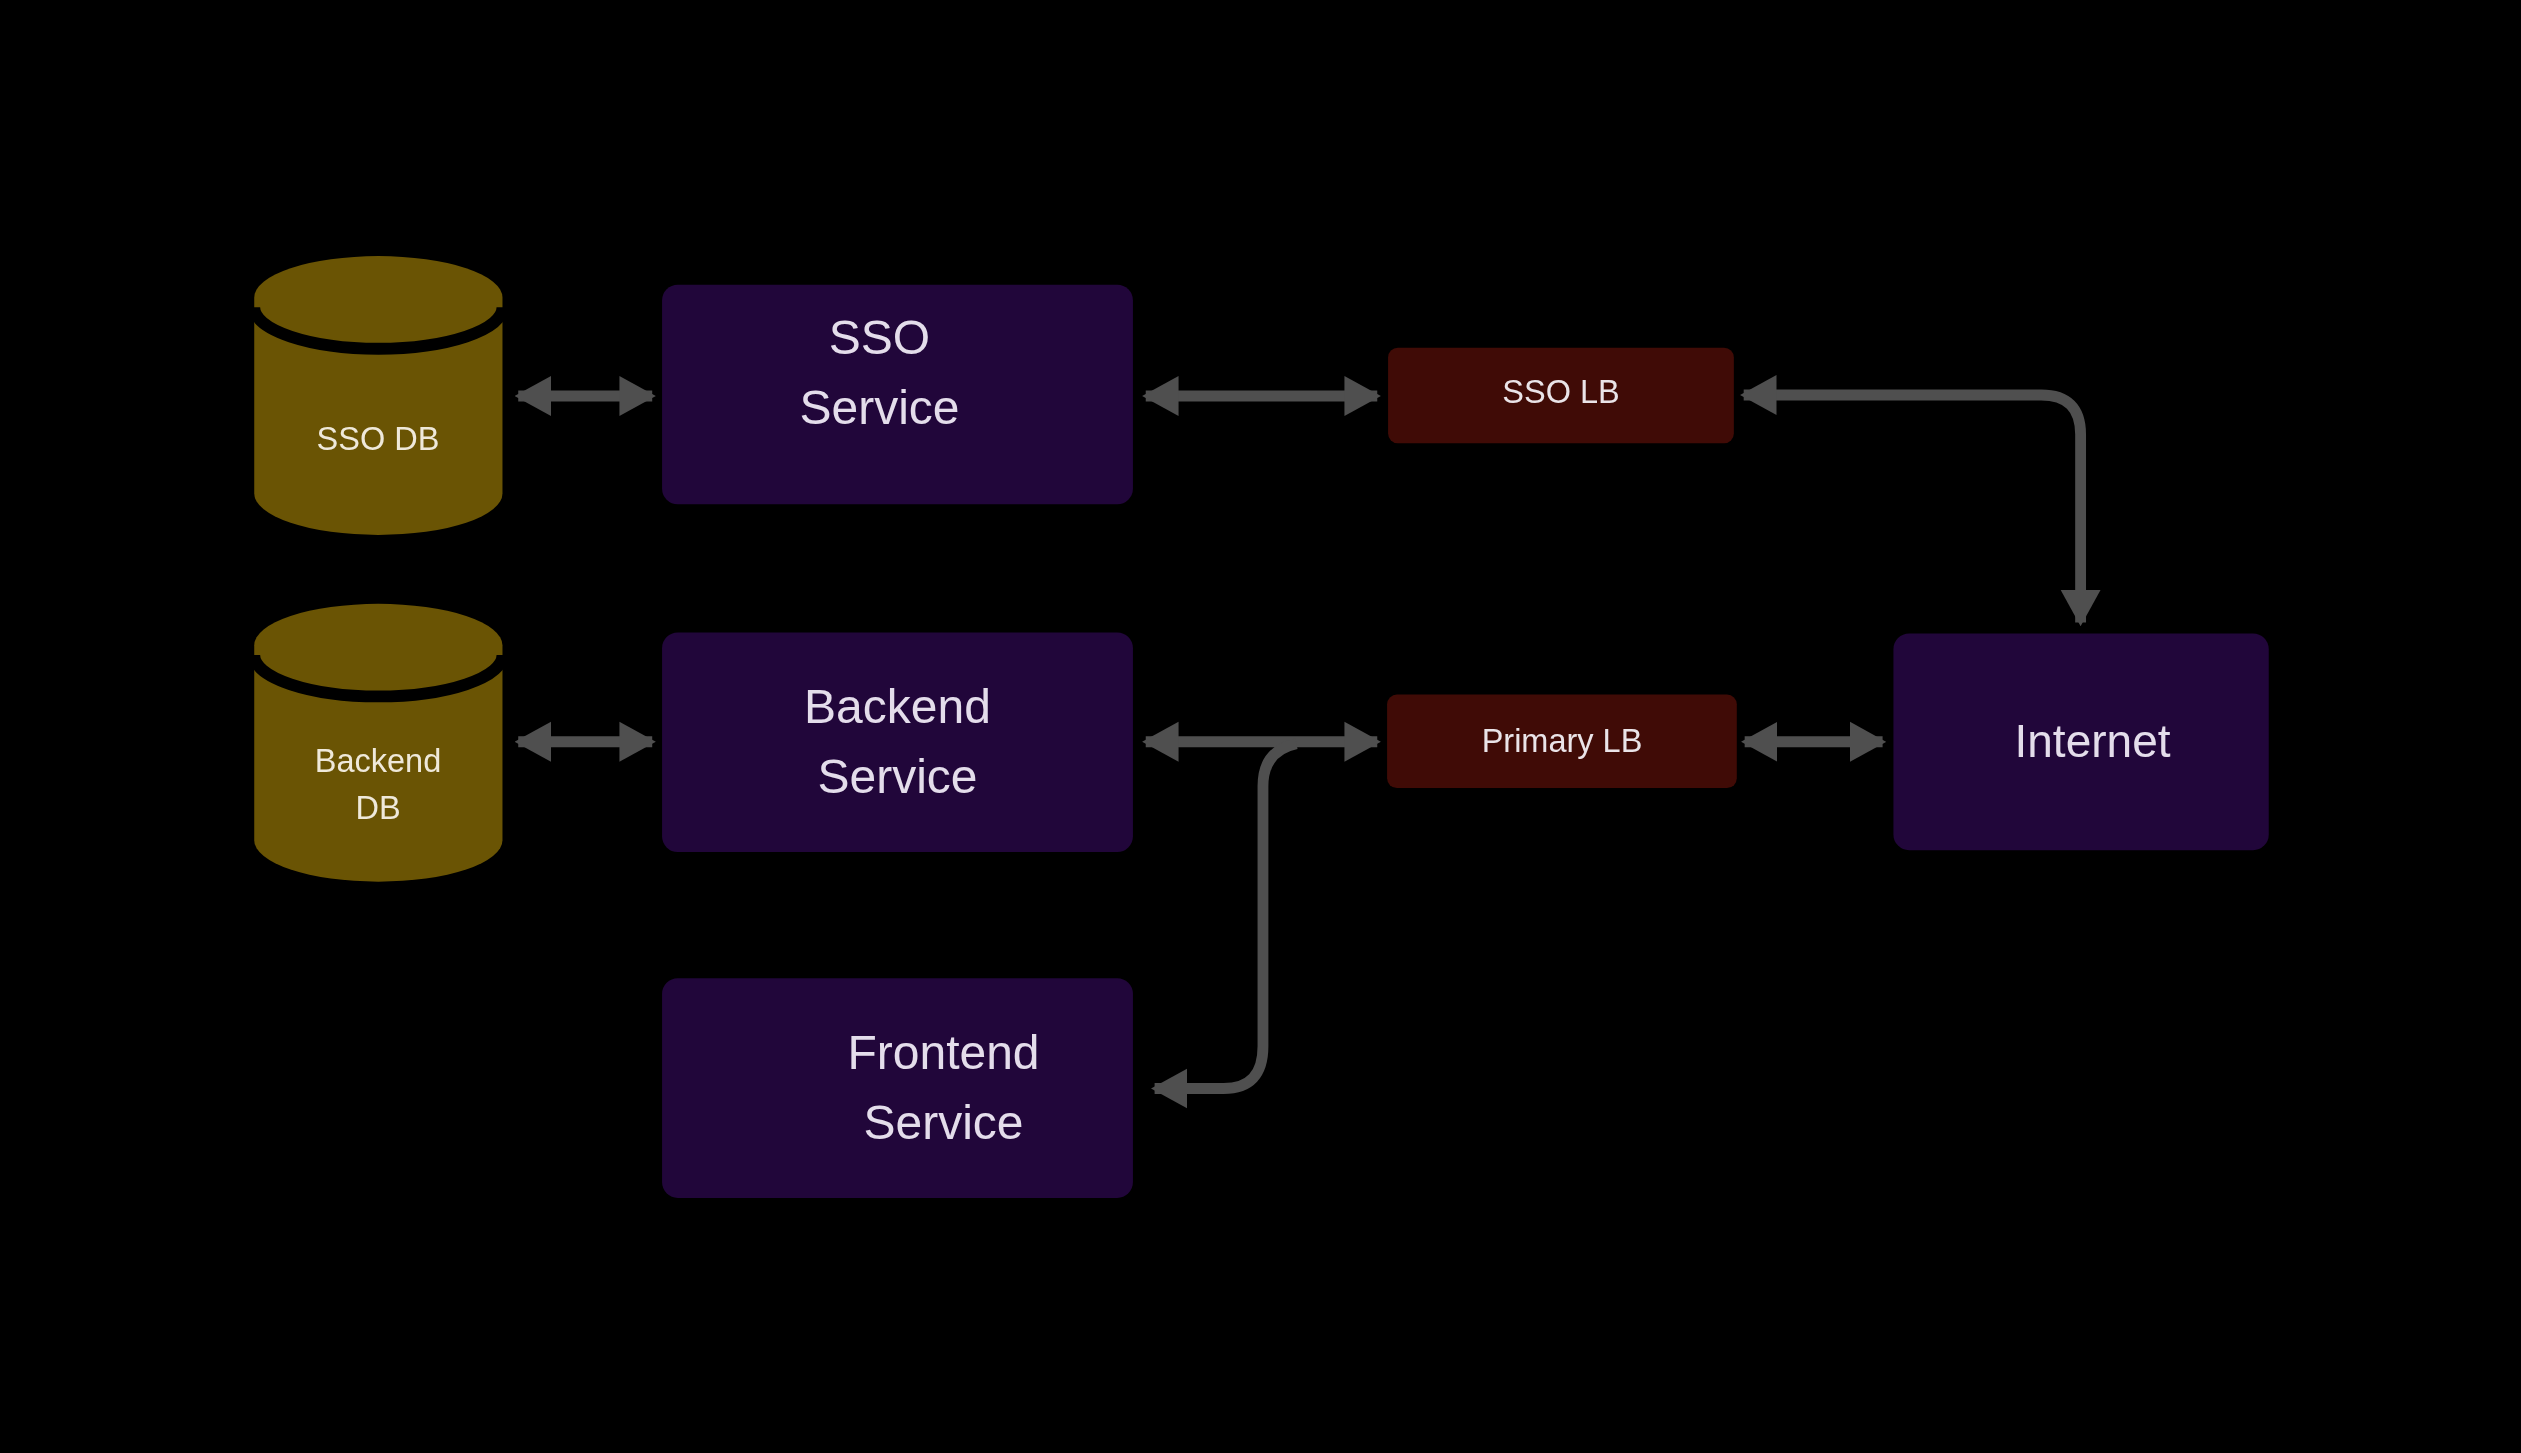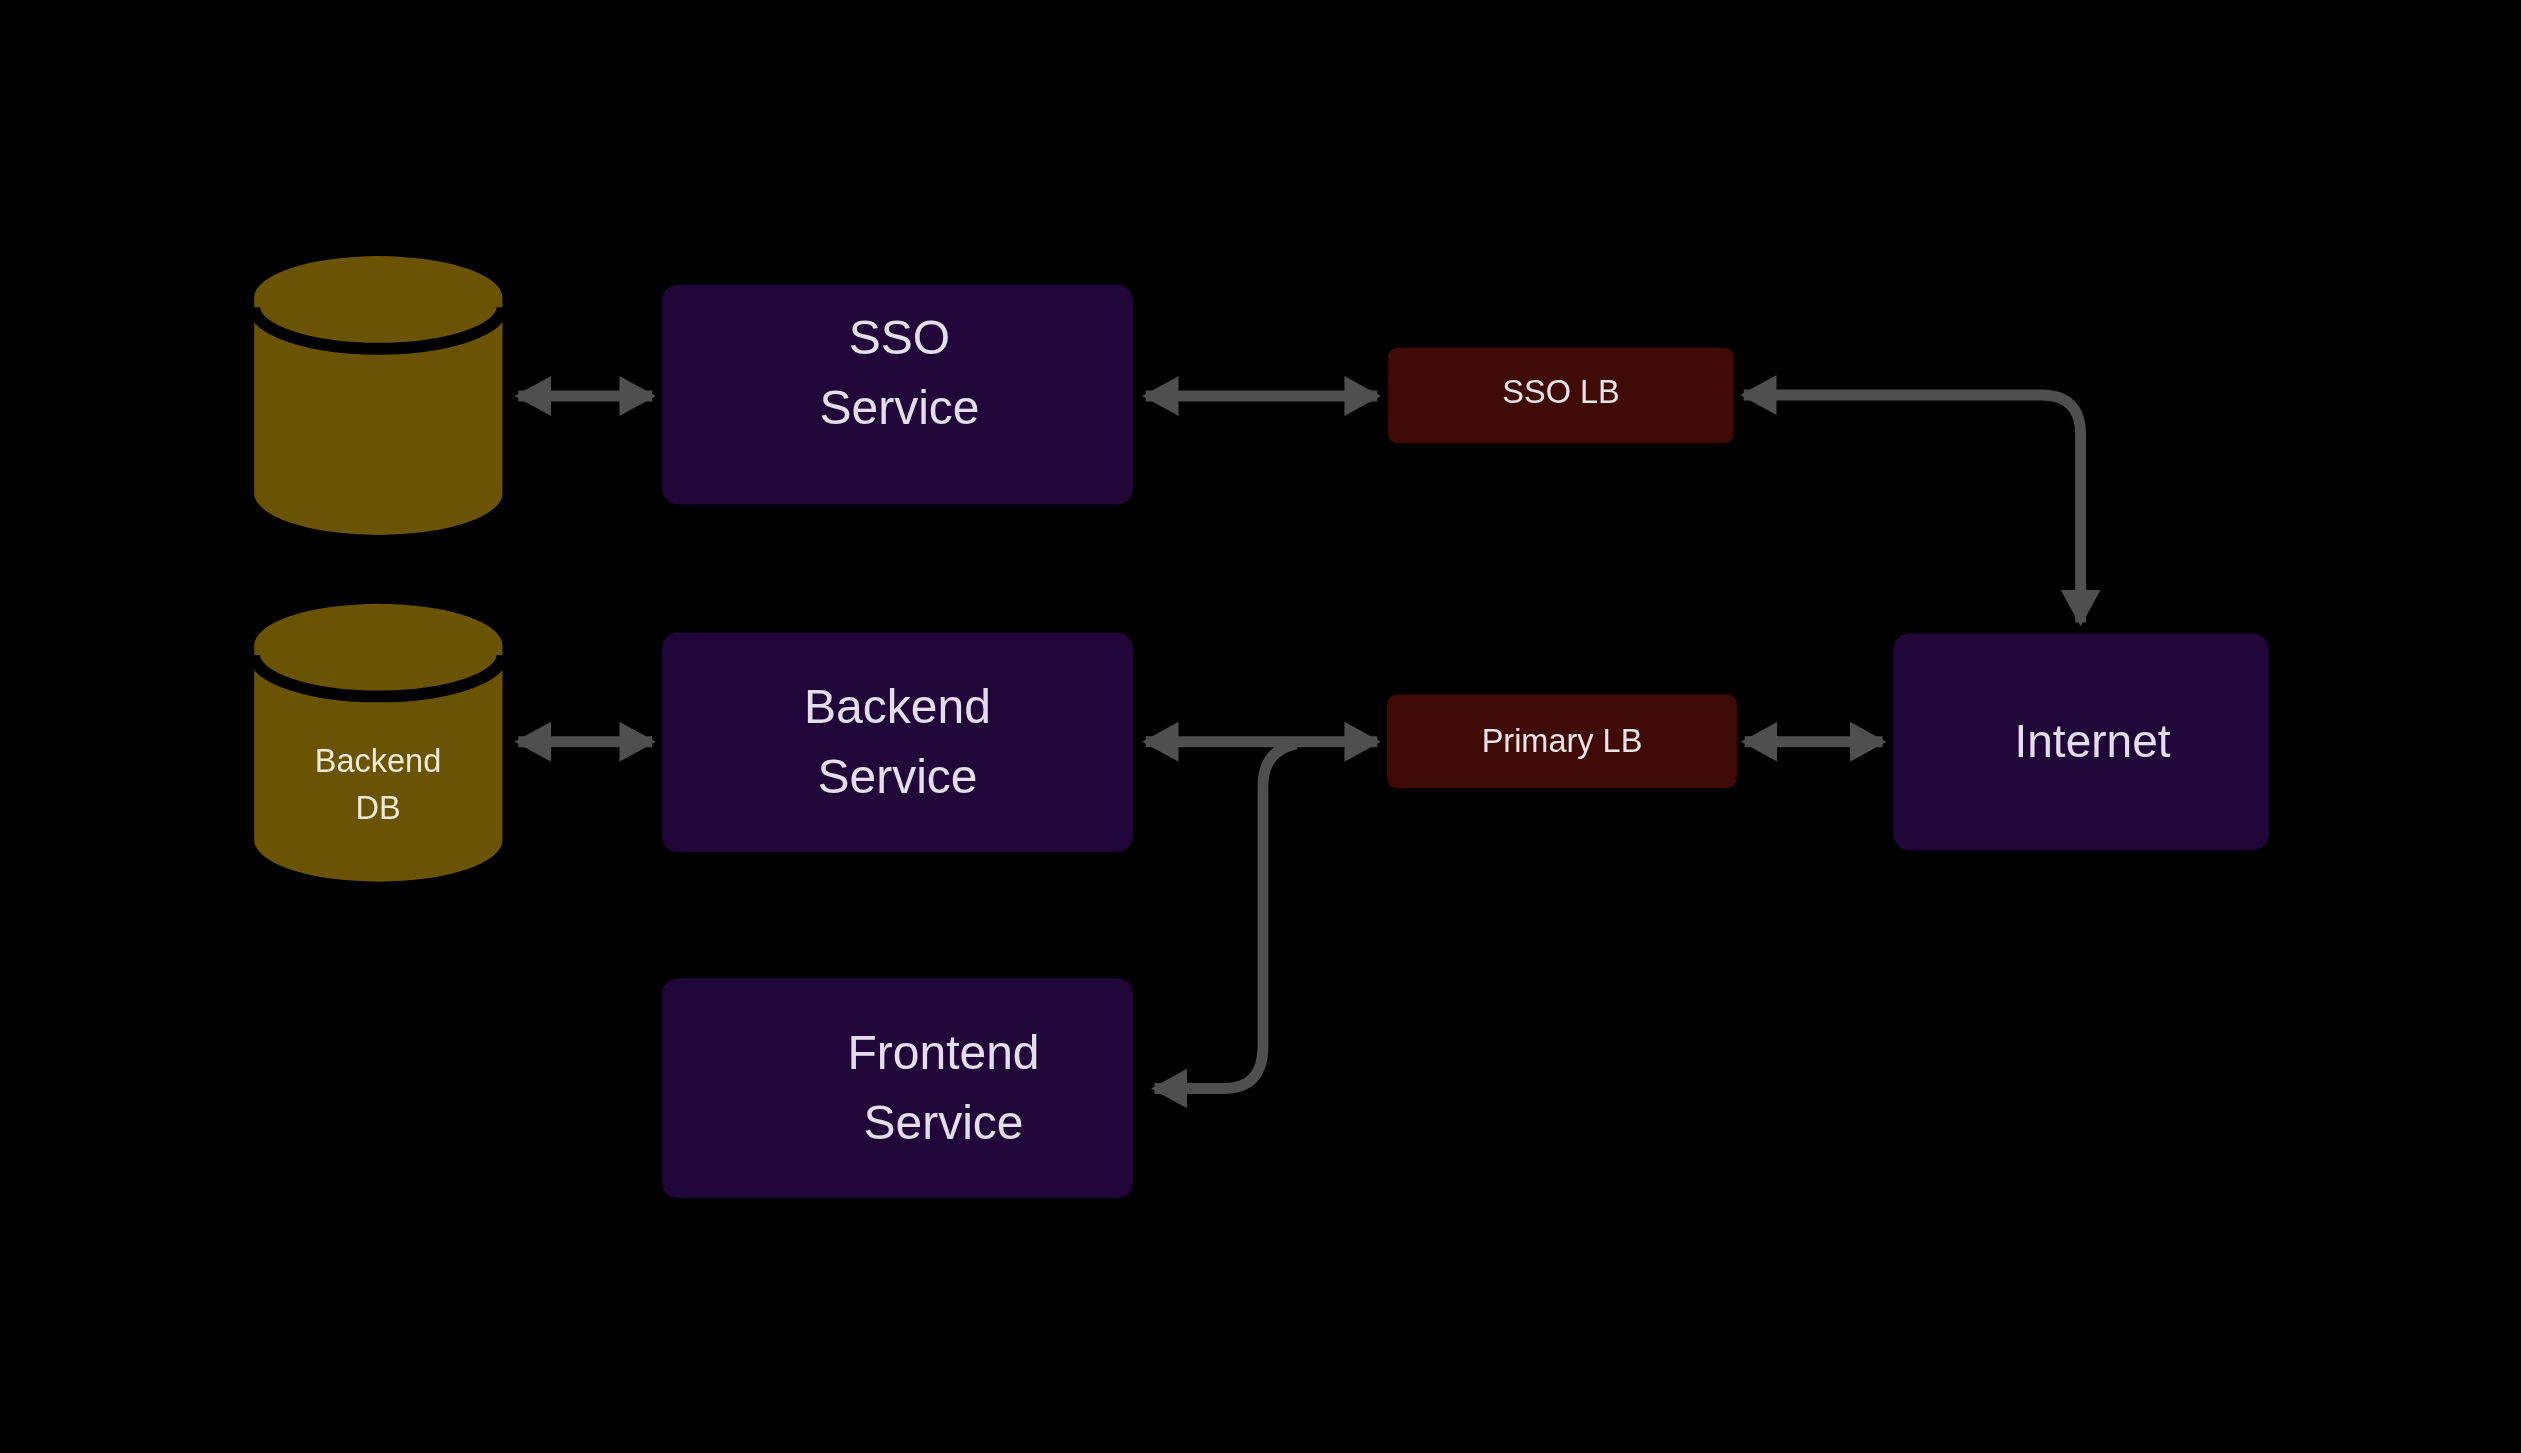--- a/index.html
+++ b/index.html
@@ -59,27 +59,30 @@
     <path d="M 258 665 A 126 42 0 0 0 510 665" fill="none" stroke="#000000" stroke-width="12"></path>
 
     <rect x="672" y="289" width="478" height="223" rx="16" fill="#21063a"></rect>
     <rect x="672" y="642" width="478" height="223" rx="16" fill="#21063a"></rect>
     <rect x="672" y="993" width="478" height="223" rx="16" fill="#21063a"></rect>
     <rect x="1409" y="353" width="351" height="97" rx="10" fill="#400b06"></rect>
     <rect x="1408" y="705" width="355" height="95" rx="10" fill="#400b06"></rect>
     <rect x="1922" y="643" width="381" height="220" rx="16" fill="#21063a"></rect>
   </svg>
 
+  <div class="lbl db-lbl" style="left:254px; top:256px; width:248px; height:279px; padding-top:87px;">
+    <span>SSO DB</span>
+  </div>
 
   <div class="lbl db-lbl" style="left:254px; top:604px; width:248px; height:278px; padding-top:83px;">
     <span>Backend</span>
     <span>DB</span>
   </div>
 
-  <div class="lbl svc-lbl" style="left:664px; top:285px; width:471px; height:176px;">
+  <div class="lbl svc-lbl" style="left:644px; top:285px; width:471px; height:176px;">
     <span>SSO</span>
     <span>Service</span>
   </div>
 
   <div class="lbl svc-lbl" style="left:662px; top:632px; width:471px; height:220px;">
     <span>Backend</span>
     <span>Service</span>
   </div>
 
   <div class="lbl svc-lbl" style="left:662px; top:978px; width:563px; height:220px;">

